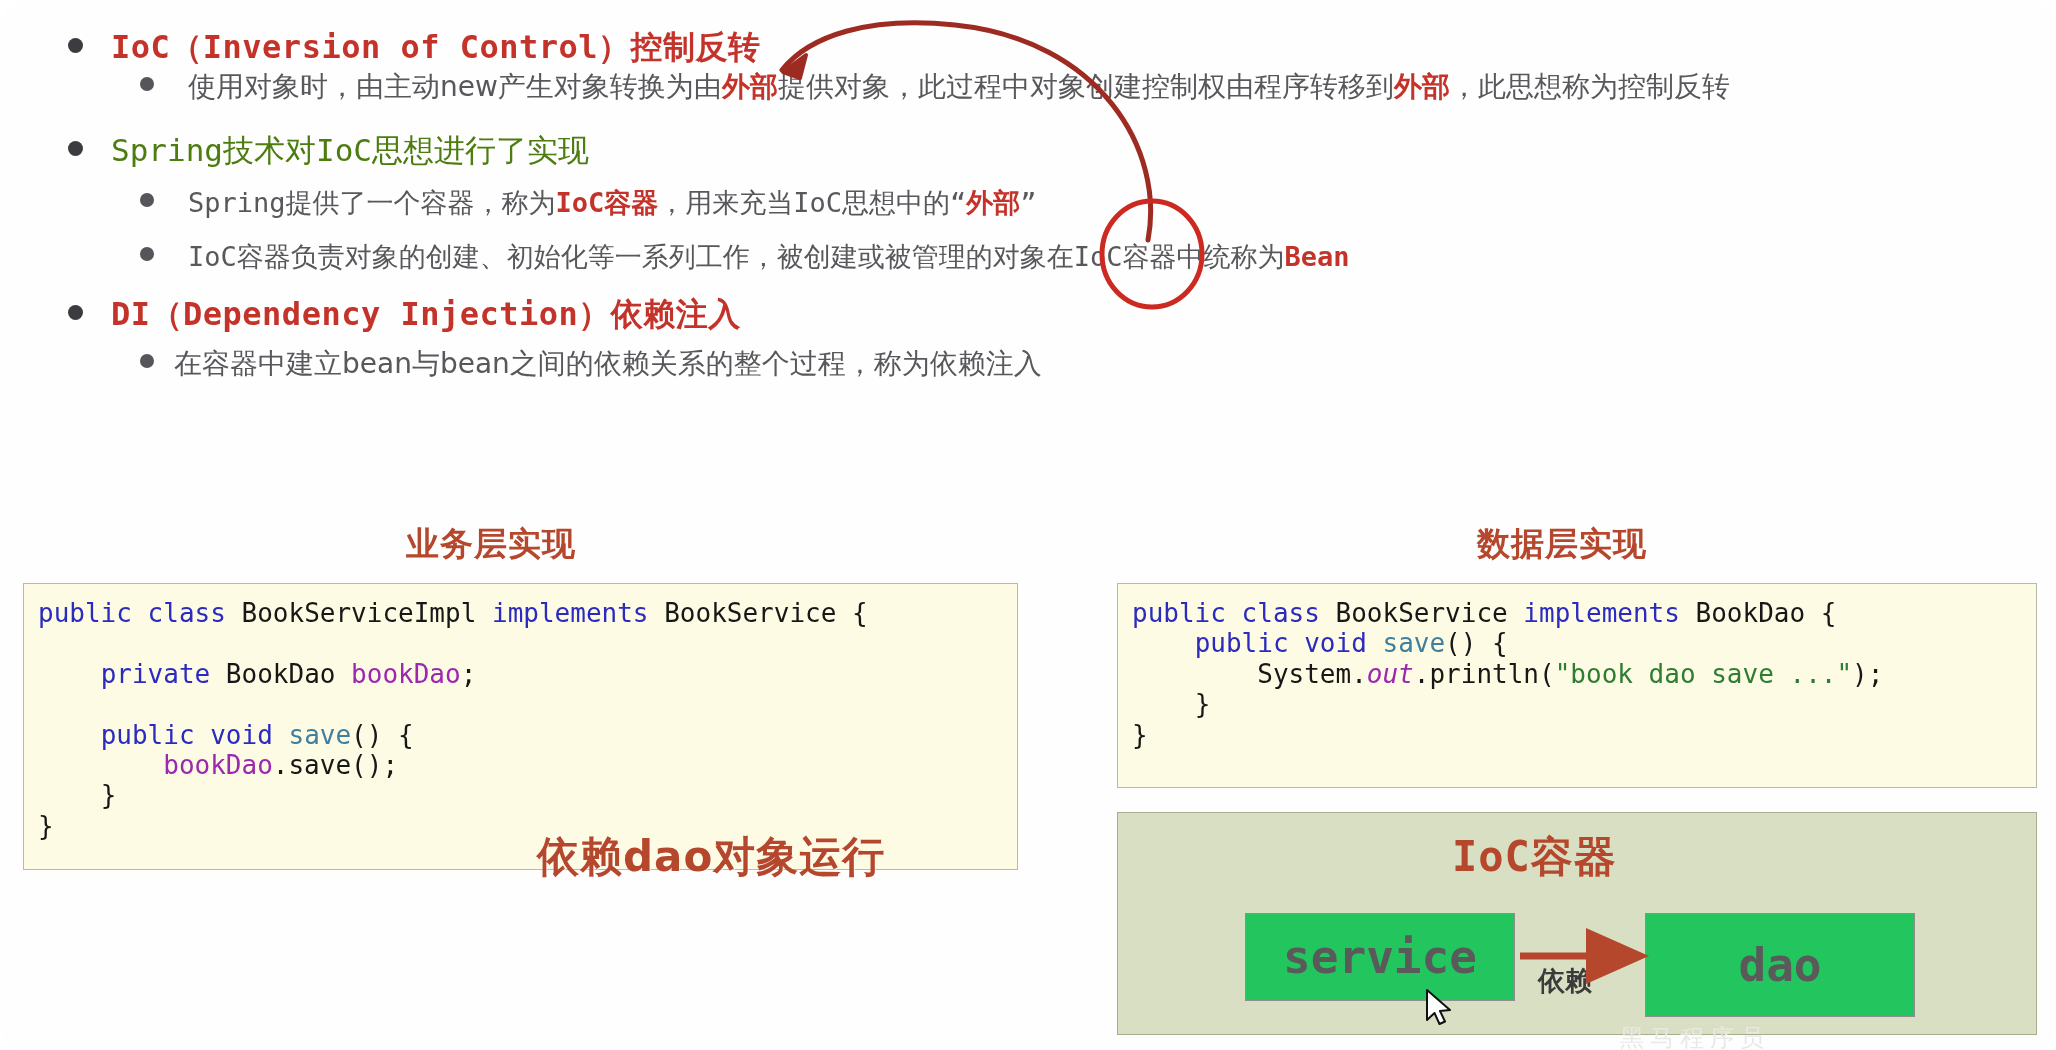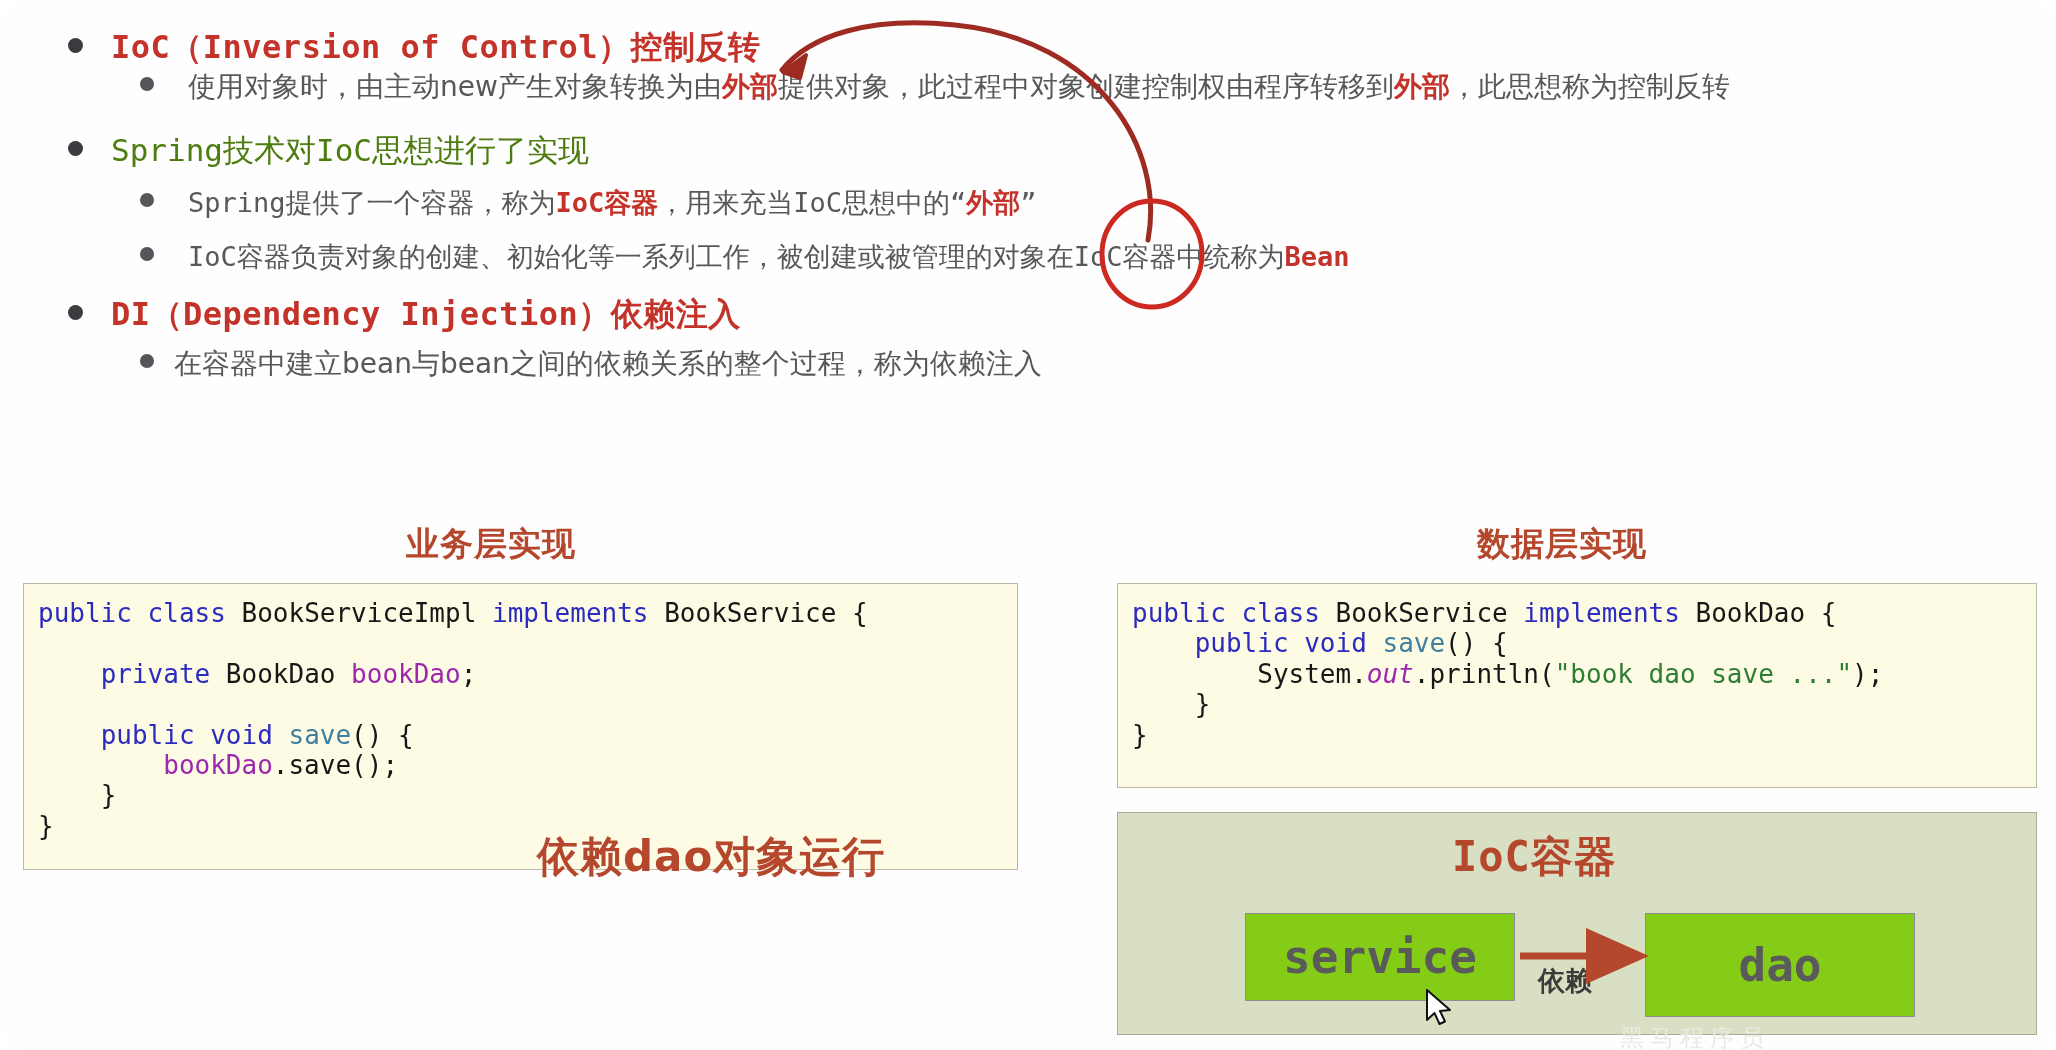--- a/index.html
+++ b/index.html
@@ -133,21 +133,21 @@
   .green-title {
     position: absolute;
     color: #b5472d;
     font-weight: bold;
     font-size: 42px;
     letter-spacing: 1px;
     font-family: "DejaVu Sans Mono", "Liberation Mono", monospace;
   }
   .gray-box {
     position: absolute;
-    background: #84cc16;
+    background: #22c55e;
     border: 1px solid #8e8e8e;
     box-sizing: border-box;
     display: flex;
     align-items: center;
     justify-content: center;
     color: #5a5a5a;
     font-weight: bold;
     font-size: 46px;
     font-family: "DejaVu Sans Mono", "Liberation Mono", monospace;
   }

